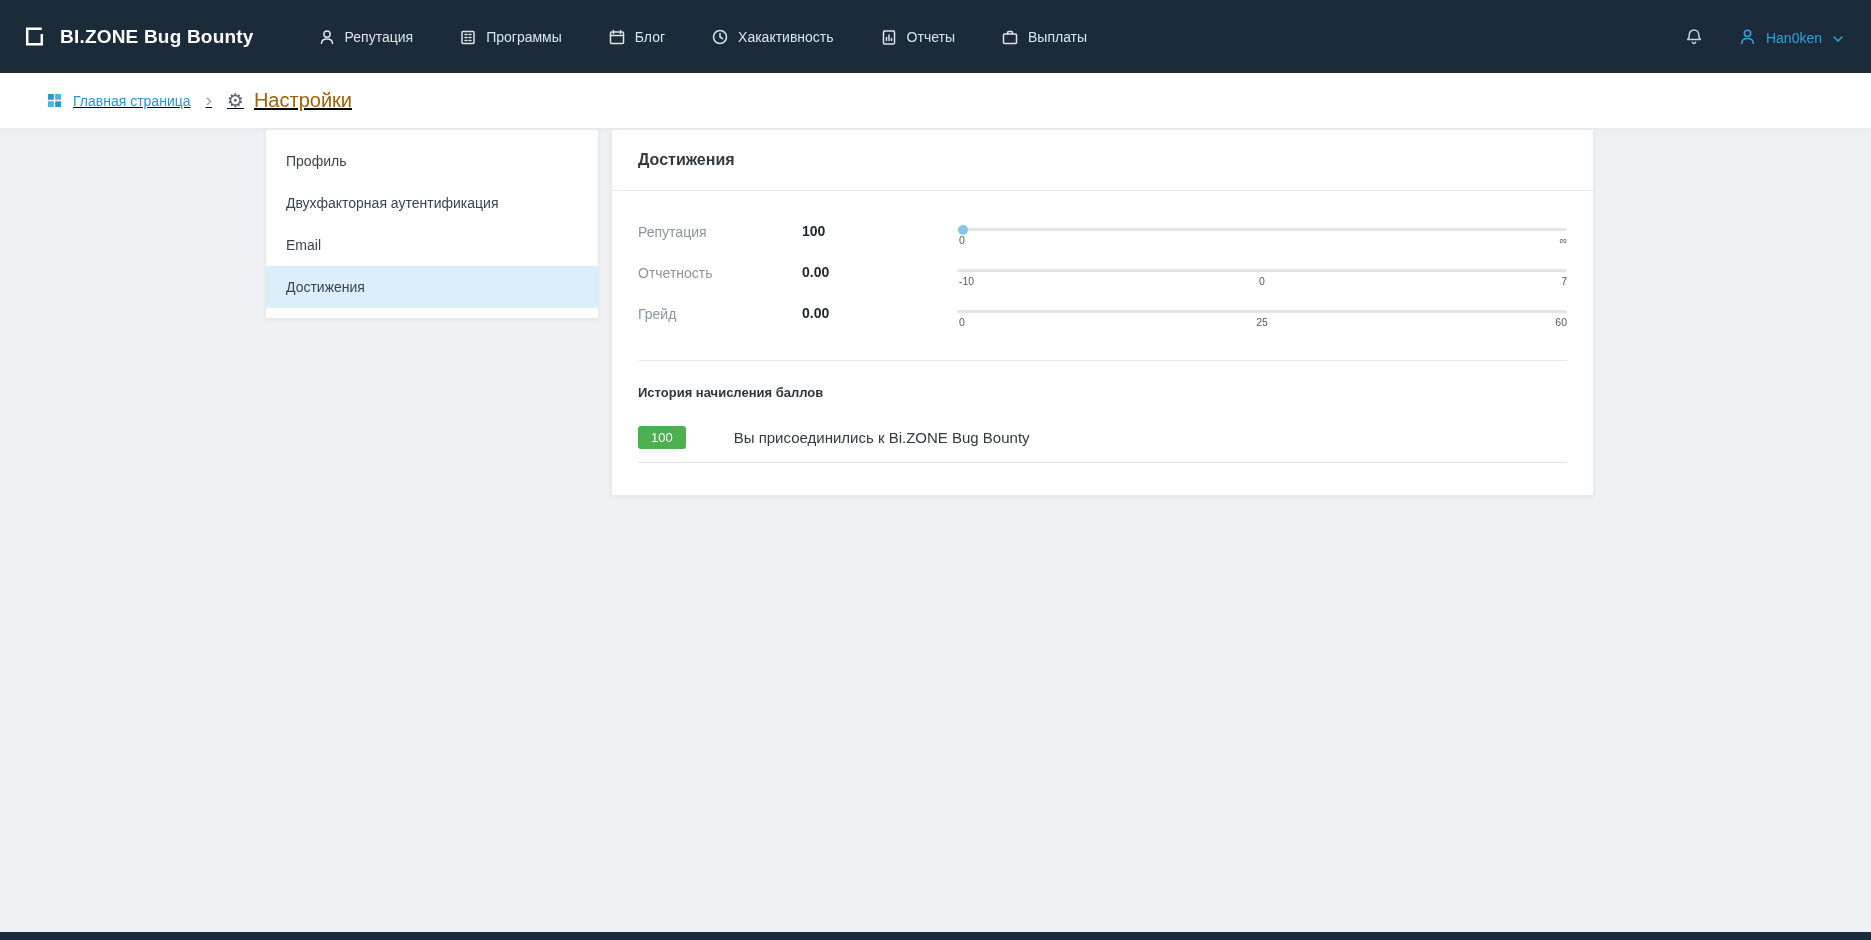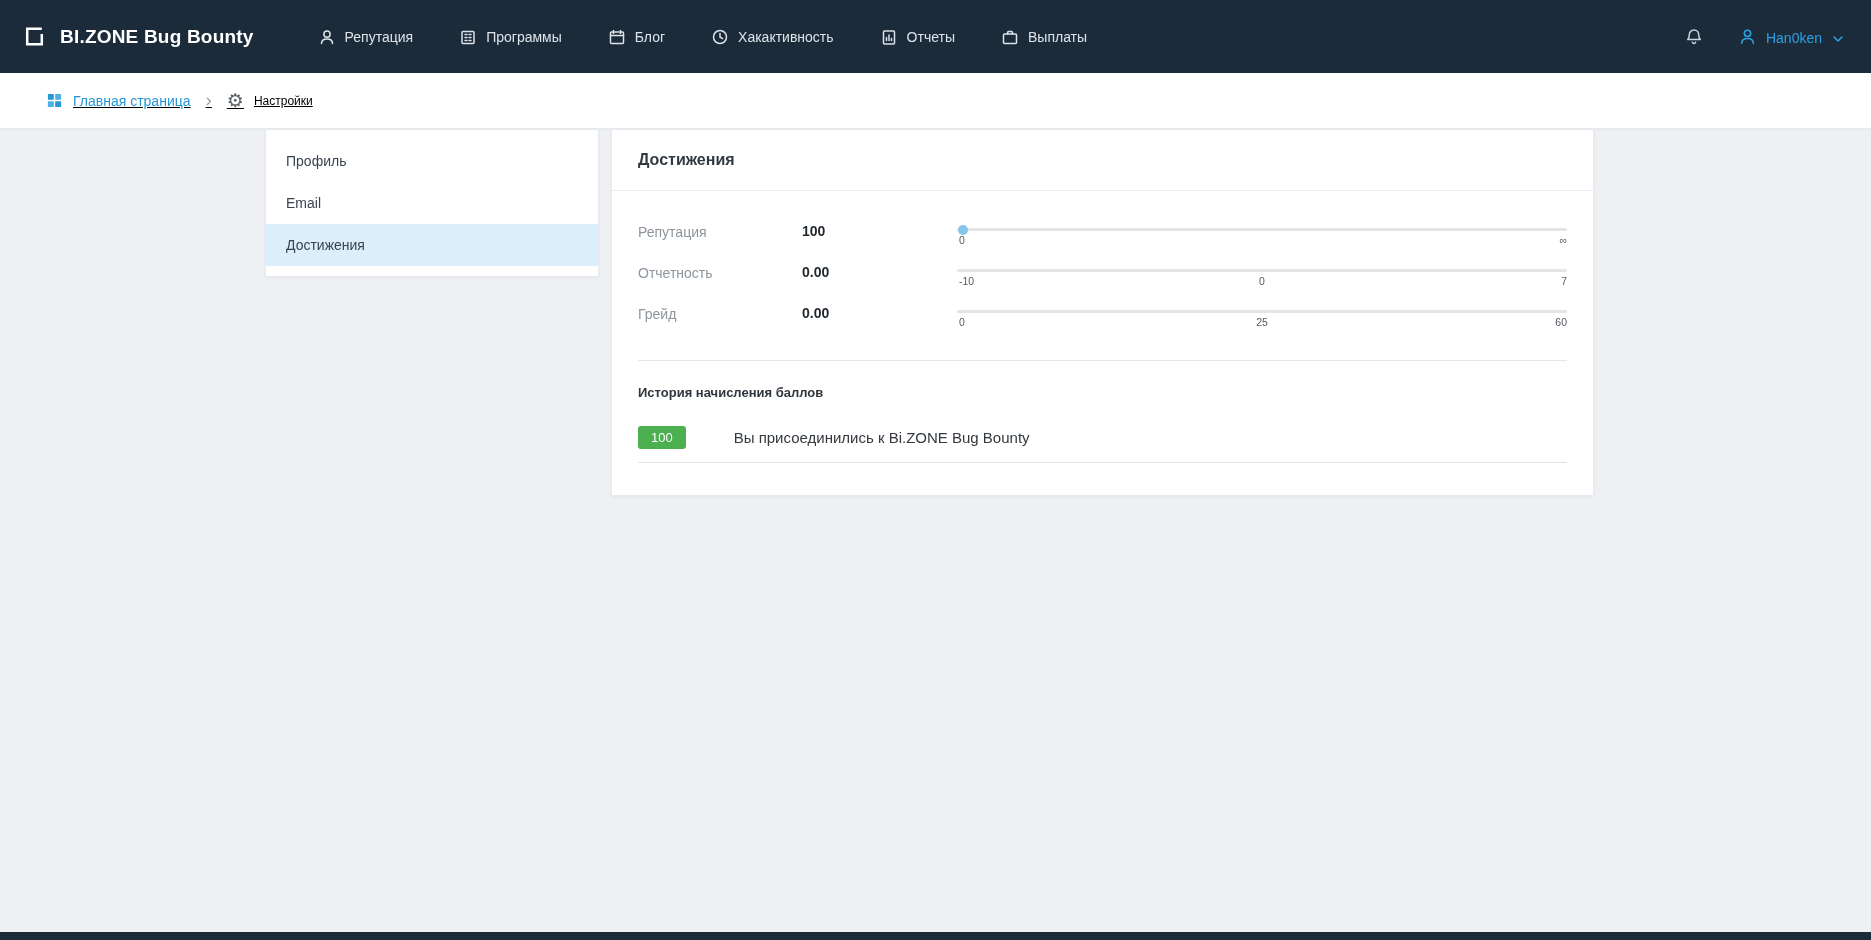--- a/index.html
+++ b/index.html
@@ -39,21 +39,21 @@
     gap: 13px;
     border-bottom: 1px solid #e7eaee;
     box-shadow: 0 1px 2px rgba(40,50,60,.04);
     text-decoration: underline;
   }
   .crumb-home { display: flex; align-items: center; gap: 10px; cursor: pointer; }
   .crumb-home-label { color: #2596d6; font-size: 14px; }
   .crumb-sep { color: #9aa0a6; font-size: 19px; line-height: 1; padding: 0 2px 3px 2px; }
   .crumb-current { display: flex; align-items: center; gap: 10px; }
   .gear-glyph { font-size: 19px; color: #5a6268; line-height: 1; }
-  .crumb-current-label { color: #000000; font-size: 12px; }
+  .crumb-current-label { color: #a16207; font-size: 20px; }
 
   
   .main { }
   .layout { display: flex; align-items: flex-start; gap: 12px; margin-left: 265px; }
 
   .card {
     background: #ffffff;
     border: 1px solid #e7eaed;
     box-shadow: 0 1px 3px rgba(40,50,60,.05);
   }
@@ -245,20 +245,21 @@
     <span class="gear-glyph">⚙</span>
     <span class="crumb-current-label">Настройки</span>
   </div>
 </div>
 
 <main class="main">
   <div class="layout">
 
     <aside class="card sidebar-card">
       <div class="side-item">Профиль</div>
+      <div class="side-item">Двухфакторная аутентификация</div>
       <div class="side-item">Email</div>
       <div class="side-item active">Достижения</div>
     </aside>
 
     <section class="card content-card">
       <div class="card-header">Достижения</div>
 
       <div class="metrics">
 
         <div class="metric-row">

